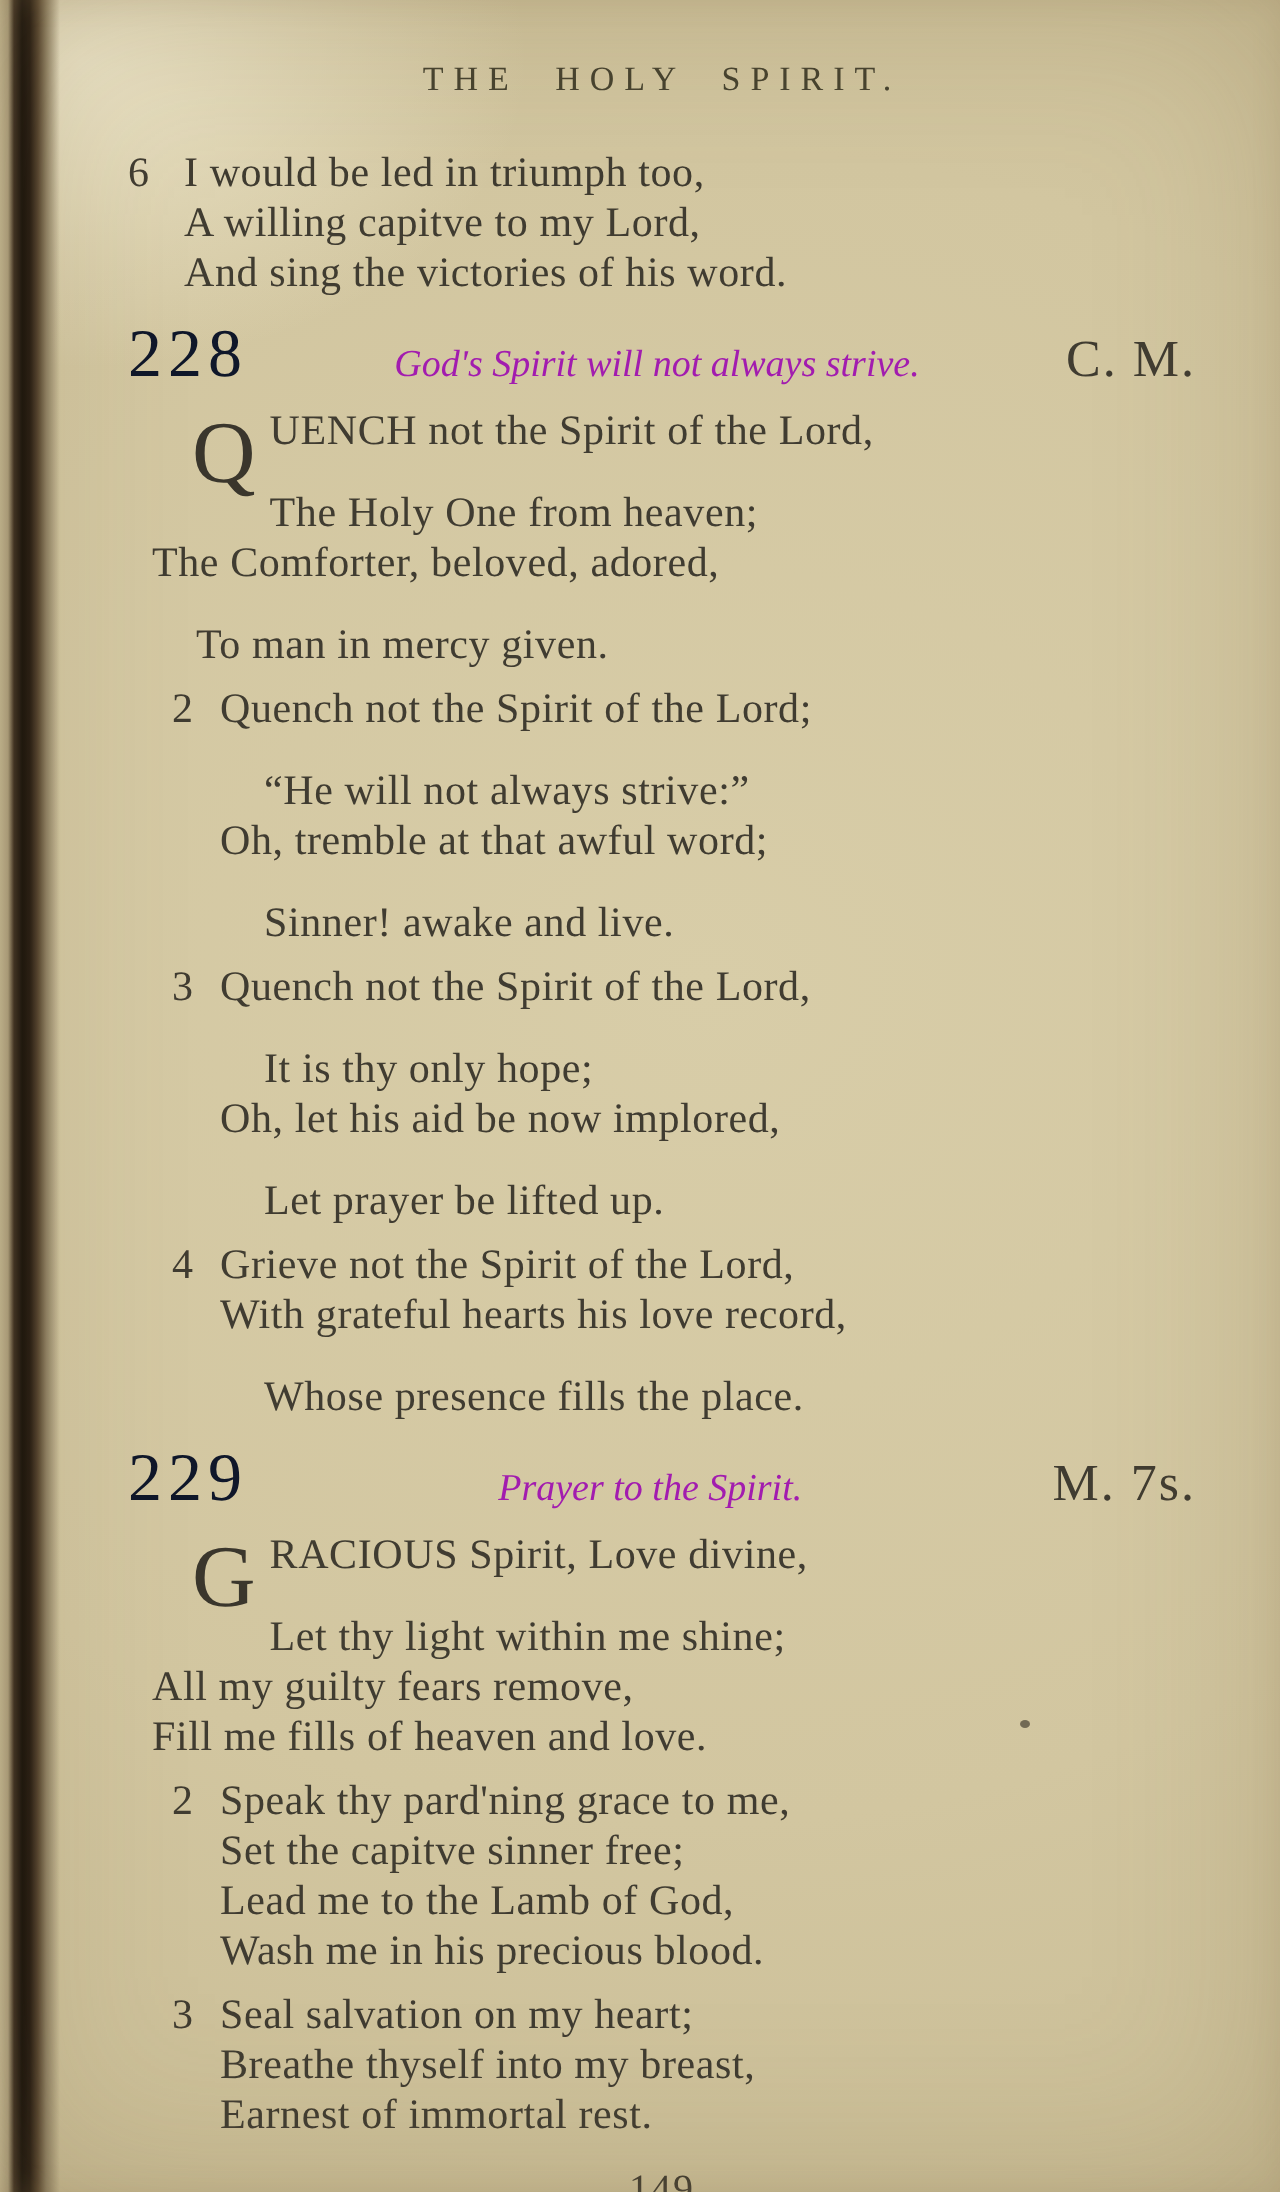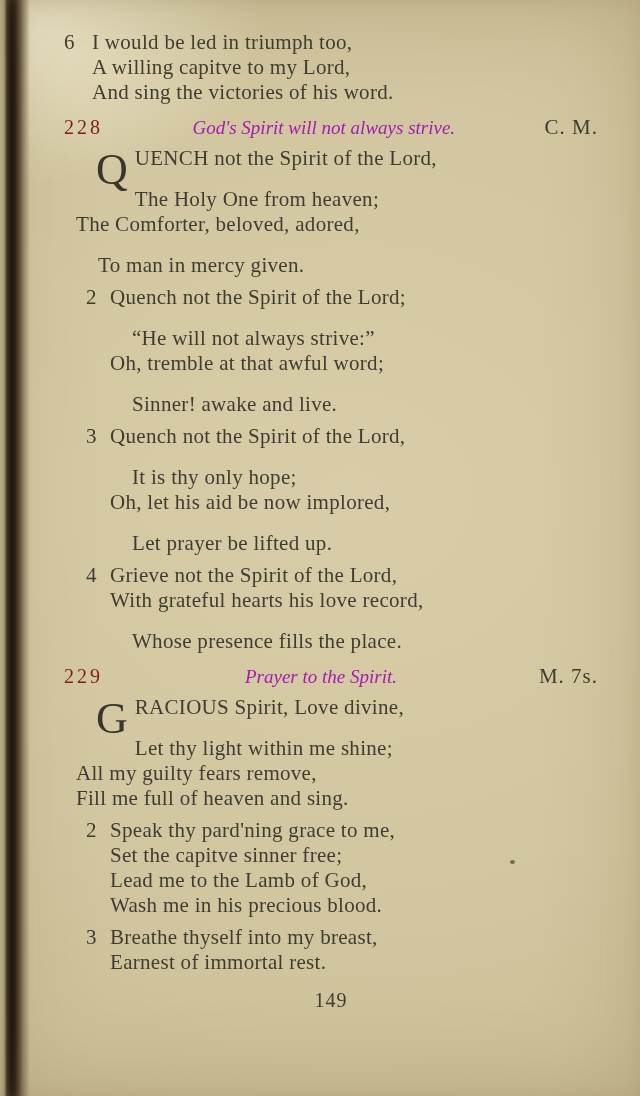--- a/index.html
+++ b/index.html
@@ -51,23 +51,23 @@
   }
   .line.indent { margin-left: 22px; margin-top: 16px; }
 
   .top-verse { position: relative; margin-left: 28px; margin-bottom: 6px; }
   .top-verse .vnum { position: absolute; left: -28px; }
 
   .hymn-head {
     display: flex; align-items: baseline;
     margin: 10px 0 6px 0;
   }
-  .hymn-number { font-size: 20px; letter-spacing: 3px; color: #7f1d1d; }
+  .hymn-number { font-size: 34px; letter-spacing: 3px; color: #0f172a; }
   .hymn-title { flex: 1; text-align: center; font-style: italic; font-size: 19px; color: #a21caf; }
-  .hymn-meter { font-size: 21px; letter-spacing: 1px; }
+  .hymn-meter { font-size: 26px; letter-spacing: 1px; }
 
   .verse { position: relative; margin: 0 0 7px 46px; }
   .verse .vnum { position: absolute; left: -24px; }
   .verse.has-dropcap { margin-left: 12px; }
 
   .dropcap {
     float: left;
     font-size: 44px;
     line-height: 44px;
     height: 48px;
@@ -88,20 +88,21 @@
     width: 5px; height: 4px; border-radius: 50%;
     background: #5a5242; opacity: 0.8; z-index: 2;
   }
 </style>
 </head>
 <body>
 
 <div class="binding"></div>
 
 <div class="content">
+  <div class="running-head">THE HOLY SPIRIT.</div>
 
   <div id="blocks">
       <div class="top-verse">
         <div class="line"><span class="vnum">6</span></div>
         <div class="line"><span>I would be led in triumph too,</span></div>
         <div class="line"><span>A willing capitve to my Lord,</span></div>
         <div class="line"><span>And sing the victories of his word.</span></div>
       </div>
       <div class="hymn-head">
         <span class="hymn-number">228</span>
@@ -135,30 +136,31 @@
       <div class="hymn-head">
         <span class="hymn-number">229</span>
         <span class="hymn-title">Prayer to the Spirit.</span>
         <span class="hymn-meter">M. 7s.</span>
       </div>
       <div class="verse has-dropcap">
         <span class="dropcap">G</span>
         <div class="line"><span>RACIOUS Spirit, Love divine,</span></div>
         <div class="line indent"><span>Let thy light within me shine;</span></div>
         <div class="line"><span>All my guilty fears remove,</span></div>
-        <div class="line"><span>Fill me full of heaven and sing.</span></div>
+        <div class="line"><span>Fill me fills of heaven and love.</span></div>
       </div>
       <div class="verse">
         <div class="line"><span class="vnum">2</span><span>Speak thy pard'ning grace to me,</span></div>
         <div class="line"><span>Set the capitve sinner free;</span></div>
         <div class="line"><span>Lead me to the Lamb of God,</span></div>
         <div class="line"><span>Wash me in his precious blood.</span></div>
       </div>
       <div class="verse">
         <div class="line"><span class="vnum">3</span></div>
+        <div class="line"><span>Seal salvation on my heart;</span></div>
         <div class="line"><span>Breathe thyself into my breast,</span></div>
         <div class="line"><span>Earnest of immortal rest.</span></div>
       </div>
     </div>
 
   <div class="page-num">149</div>
 </div>
 
 <div class="speck"></div>
 <div class="vignette"></div>

